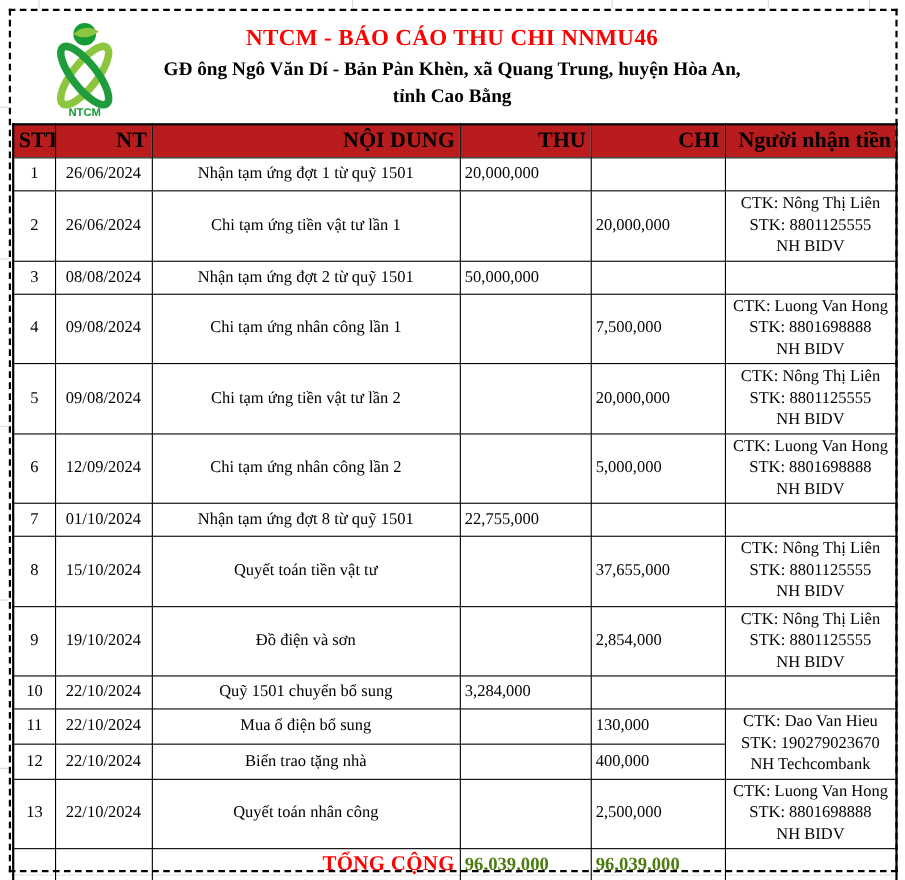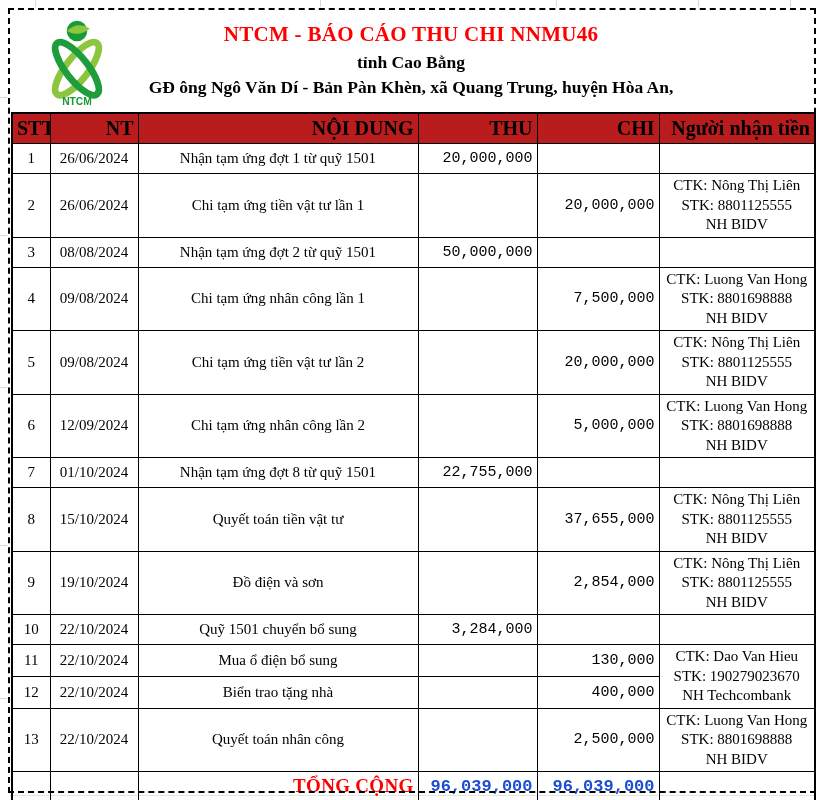--- a/index.html
+++ b/index.html
@@ -32,27 +32,27 @@
     border:1.5px solid #000;vertical-align:middle;padding:2px 4px;overflow:hidden;
   }
   table.report{border:2px solid #000;}
   thead th{
     background:#b91c1c;font-weight:bold;text-align:right;height:25px;font-size:20px;padding:1px 2px;
   }
   tbody tr{height:30px;}
   .c-stt{text-align:center;}
   .c-nt{text-align:center;}
   .c-nd{text-align:center;padding-left:5px;}
-  .num{text-align:right;padding-right:7px;font-family:Liberation Mono, monospace;}
+  .num{padding-right:7px;}
   .c-recv{text-align:center;white-space:pre-line;line-height:1.3;padding:2px 3px;}
   tfoot tr{height:30px;}
   .total-label{
     color:#fe0000;font-weight:bold;font-size:19px;text-align:right;padding-left:6px;letter-spacing:.3px;
   }
-  .total-num{color:#1d4ed8;font-weight:bold;font-size:17px;}
+  .total-num{color:#4d7c0f;font-weight:bold;font-size:17px;}
   col.w-stt{width:38px;}col.w-nt{width:88px;}col.w-nd{width:280px;}
   col.w-thu{width:119px;}col.w-chi{width:122px;}col.w-recv{width:156px;}
 </style>
 </head>
 <body>
 
 <div class="sheet">
 
   <div class="gl v" style="left:35px"></div>
   <div class="gl v" style="left:320px"></div>
@@ -71,22 +71,22 @@
   <div class="header-area">
     <svg class="logo" viewBox="0 0 100 110">
       <ellipse cx="50" cy="64" rx="13" ry="38" transform="rotate(38 50 64)" fill="none" stroke="#8cc63e" stroke-width="8"></ellipse>
       <ellipse cx="50" cy="64" rx="13" ry="38" transform="rotate(-38 50 64)" fill="none" stroke="#1f9d3c" stroke-width="8"></ellipse>
       <circle cx="50" cy="20" r="12" fill="#169b35"></circle>
       <path d="M38 20 Q50 8 65 17 Q52 28 38 20 Z" fill="#8cc63e"></path>
       <text x="50" y="107" text-anchor="middle" font-size="12" font-weight="bold" fill="#169b35" font-family="Liberation Sans, sans-serif">NTCM</text>
     </svg>
     <div class="title">NTCM - BÁO CÁO THU CHI  NNMU46</div>
     <div class="subtitle">
+      <div>GĐ ông Ngô Văn Dí - Bản Pàn Khèn, xã Quang Trung, huyện Hòa An,</div>
       <div>tỉnh Cao Bằng</div>
-      <div>GĐ ông Ngô Văn Dí - Bản Pàn Khèn, xã Quang Trung, huyện Hòa An,</div>
     </div>
   </div>
 
   <table class="report">
     <colgroup>
       <col class="w-stt">
         <col class="w-nt">
         <col class="w-nd">
       <col class="w-thu">
         <col class="w-chi">

